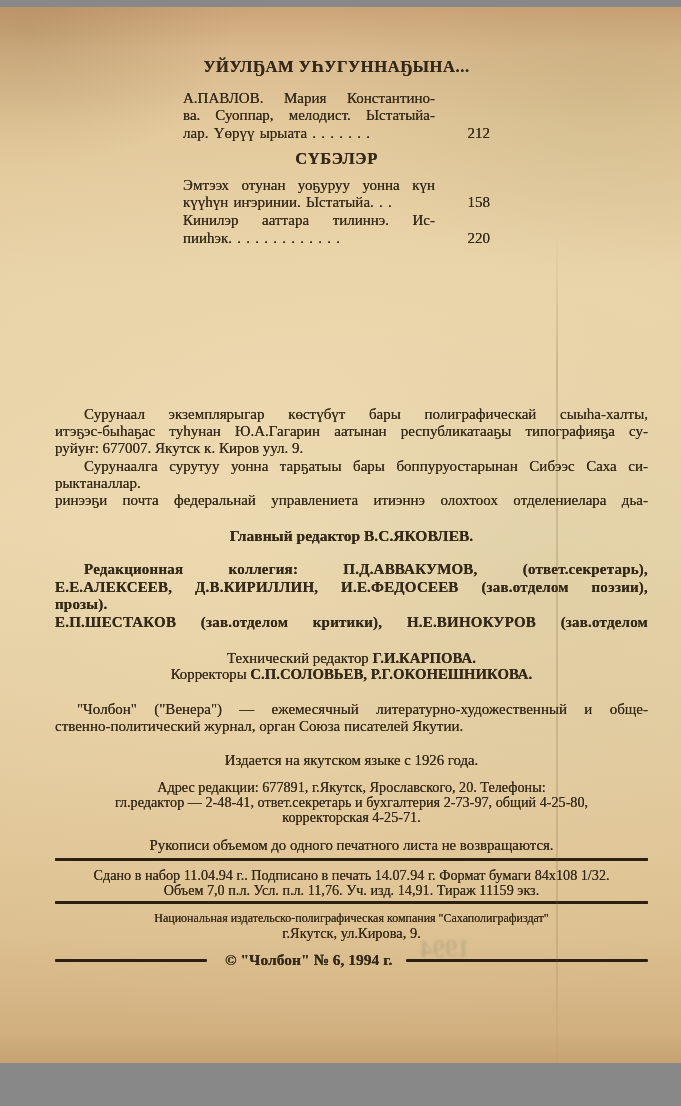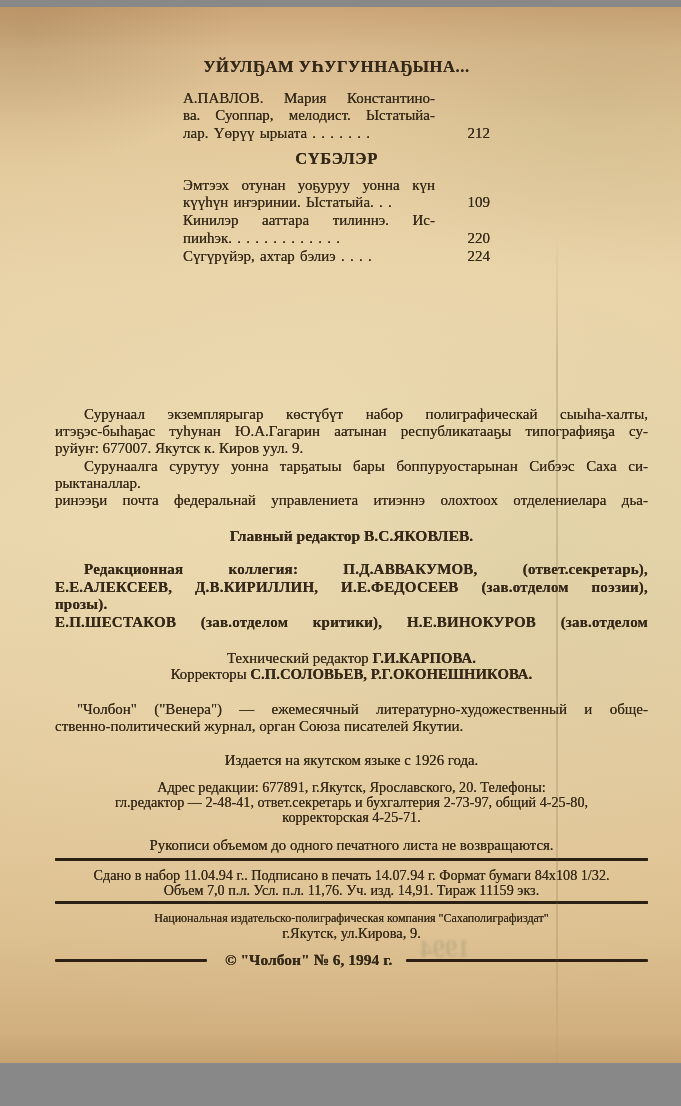--- a/index.html
+++ b/index.html
@@ -68,42 +68,36 @@
         <span class="toc-page">212</span>
       </div>
     </div>
 
     <div class="toc-heading toc-heading2">СҮБЭЛЭР</div>
 
     <div class="toc-entry">
       <div class="toc-line jl">Эмтээх отунан уоҕуруу уонна күн</div>
       <div class="toc-last">
         <span class="toc-line tx">күүһүн иҥэринии. Ыстатыйа.  .  .</span>
-        <span class="toc-page">109</span>
+        <span class="toc-page">158</span>
       </div>
     </div>
 
     <div class="toc-entry">
       <div class="toc-line jl">Кинилэр ааттара тилиннэ. Ис-</div>
       <div class="toc-last">
         <span class="toc-line tx">пииһэк. . . . . . . . . . . . .</span>
         <span class="toc-page">220</span>
       </div>
     </div>
 
-    <div class="toc-entry">
-      <div class="toc-last">
-        <span class="toc-line tx">Сүгүрүйэр, ахтар бэлиэ   .   .   .   .</span>
-        <span class="toc-page">224</span>
-      </div>
-    </div>
   </div>
 
   <div class="col ink" style="top:399px;">
-    <div class="bline jl ind">Сурунаал экземплярыгар көстүбүт набор полиграфическай сыыһа-халты,</div>
+    <div class="bline jl ind">Сурунаал экземплярыгар көстүбүт бары полиграфическай сыыһа-халты,</div>
     <div class="bline jl">итэҕэс-быһаҕас туһунан Ю.А.Гагарин аатынан республикатааҕы типографияҕа су-</div>
     <div class="bline">руйуҥ: 677007. Якутск к. Киров уул. 9.</div>
     <div class="bline jl ind">Сурунаалга сурутуу уонна тарҕатыы бары боппуруостарынан Сибээс Саха си-</div>
     <div class="bline">рыктаналлар.</div>
     <div class="bline jl">ринээҕи почта федеральнай управлениета итиэннэ олохтоох отделениелара дьа-</div>
   </div>
 
   <div class="col ctr bold ink" style="top:520px;font-size:15.5px;">Главный редактор В.С.ЯКОВЛЕВ.</div>
 
   <div class="col board ink" style="top:554px;">

